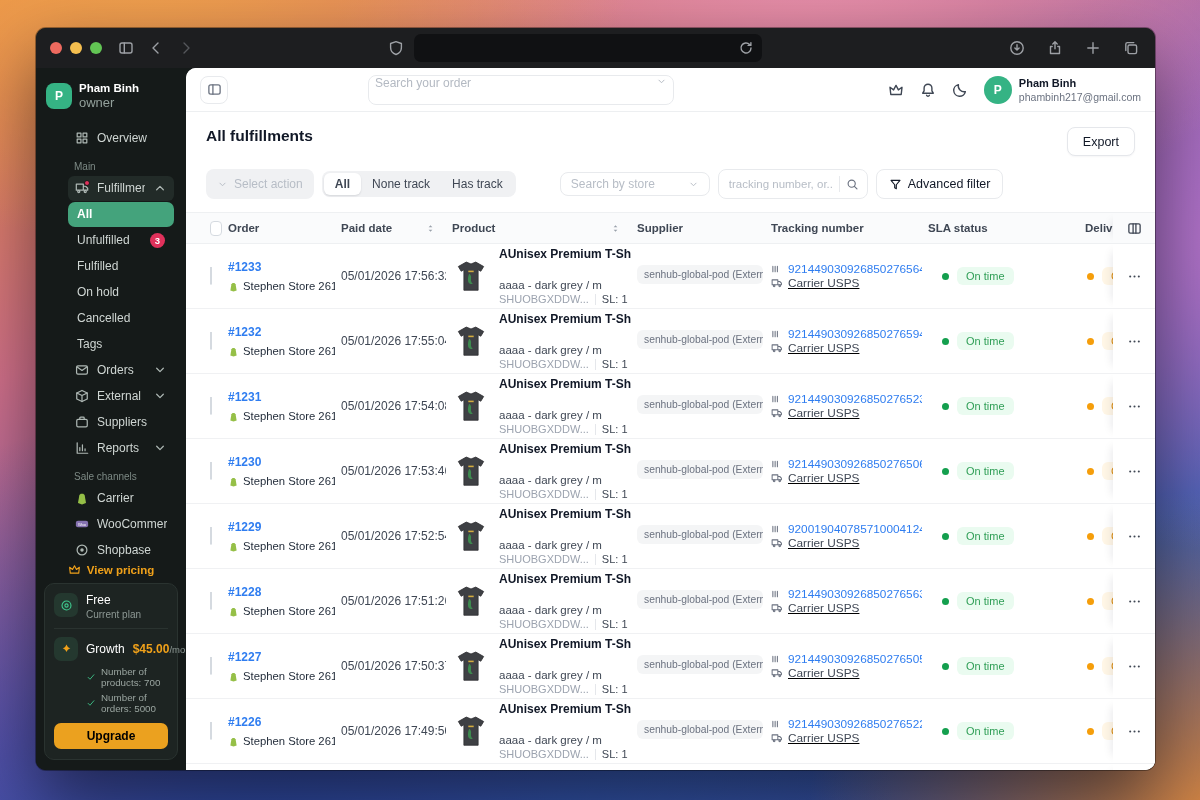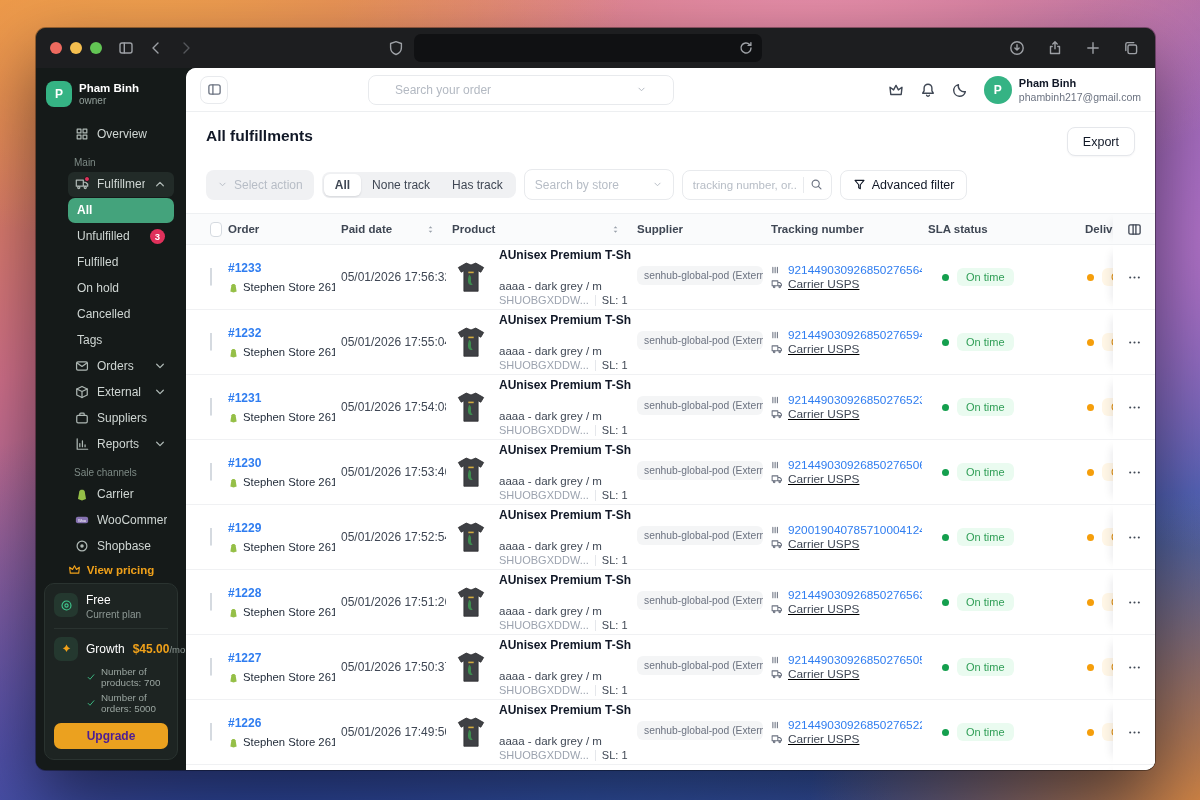--- a/index.html
+++ b/index.html
@@ -29,21 +29,21 @@
   .addr-pill{ width:348px; height:28px; background:#101113; border-radius:7px; display:flex; align-items:center; justify-content:flex-end; padding:0 8px;}
   .chrome-right{ position:absolute; right:16px; top:0; height:40px; display:flex; align-items:center; gap:22px;}
   
   .app{ display:flex; height:702px; background:#151a19;}
   
   .sidebar{ width:150px; background:#151a19; color:#cfd6d3; font-size:12px; display:flex; flex-direction:column; flex-shrink:0;}
   .user-row{ display:flex; align-items:center; gap:7px; padding:13px 10px 10px;}
   .avatar{ width:26px; height:26px; border-radius:8px; background:#35b384; color:#fff; font-weight:bold; font-size:12px; display:flex; align-items:center; justify-content:center; flex-shrink:0;}
   .user-meta{ flex:1; line-height:1.25;}
   .user-name{ color:#fff; font-weight:bold; font-size:11.5px;}
-  .user-role{ color:#93a09b; font-size:10px;}
+  .user-role{ color:#93a09b; font-size:13px;}
   .nav{ flex:1; padding:4px 12px 0; overflow:hidden;margin-left:20px;}
   .sec-label{ font-size:10px; color:#7d8a85; margin:10px 6px 4px;}
   .nav-item{ display:flex; align-items:center; gap:8px; height:25px; padding:0 7px; border-radius:6px; cursor:pointer; position:relative; margin-bottom:1px;}
   .nav-item .lbl{ flex:1; white-space:nowrap; overflow:hidden;}
   .nav-item.parent-open{ background:#222b28;}
   .nav-item .ic{ color:#aeb8b4;}
   .nav-item .ic svg{ width:14px; height:14px;}
   .nav-sub{ height:25px; display:flex; align-items:center; padding:0 9px; border-radius:7px; margin-bottom:1px; cursor:pointer;}
   .nav-sub.active{ background:#44a37c; color:#fff; font-weight:bold;}
   .badge{ margin-left:auto; background:#e0315b; color:#fff; border-radius:50%; width:15px; height:15px; font-size:9.5px; display:flex; align-items:center; justify-content:center; font-weight:bold;}
@@ -56,44 +56,44 @@
   .plan-ic{ width:24px; height:24px; border-radius:7px; background:#24382f; display:flex; align-items:center; justify-content:center; flex-shrink:0;}
   .plan-ic .ic{ color:#3fc98e;} .plan-ic .ic svg{width:13px; height:13px;}
   .plan-ic.gold .ic{ color:#f0a11a;}
   .plan-name{ color:#fff; font-weight:normal; font-size:12px;}
   .plan-sub{ color:#8d9894; font-size:10px; margin-top:2px;}
   .plan-div{ height:1px; background:#2a3330; margin:8px 0;}
   .price{ margin-left:auto; color:#f0a11a; font-weight:bold; font-size:12px;}
   .per{ color:#8d9894; font-weight:normal; font-size:9.5px;}
   .feat{ display:flex; align-items:center; gap:5px; color:#9aa5a0; font-size:9.8px; margin:4px 0 0 32px;}
   .feat .ic{ color:#3fc98e;} .feat .ic svg{ width:10px; height:10px;}
-  .upgrade-btn{ margin-top:9px; width:100%; height:26px; background:#eba11f; border:none; border-radius:7px; color:#4c1d95; font-weight:bold; font-size:12px; cursor:pointer; font-family:inherit;}
+  .upgrade-btn{ margin-top:9px; width:100%; height:26px; background:#eba11f; border:none; border-radius:7px; color:#000000; font-weight:bold; font-size:12px; cursor:pointer; font-family:inherit;}
   
   .main{ flex:1; min-width:0; background:#fff; border-top-left-radius:10px; display:flex; flex-direction:column; position:relative;}
   .app-header{ height:44px; background:#fff; border-bottom:1px solid #edeff1; display:flex; align-items:center; padding:0 14px; border-top-left-radius:10px; flex-shrink:0;}
   .collapse-btn{ width:28px; height:28px; border:1px solid #e8eaed; border-radius:8px; background:#fff; display:flex; align-items:center; justify-content:center; color:#6b7280; cursor:pointer;}
   .collapse-btn svg{ width:15px; height:15px;}
-  .order-search{ margin-left:140px; width:306px; height:30px; border:1px solid #e8eaed; border-radius:8px; display:flex; align-items:center; padding:0 26px; color:#b3b9c2; font-size:12px; background:#fff;}
+  .order-search{ margin-left:140px; width:306px; height:30px; border:1px solid #e8eaed; border-radius:8px; display:flex; align-items:flex-start; padding:0 6px; color:#b3b9c2; font-size:12px; background:#fff;}
   .order-search .chev{ margin-left:auto; color:#b3b9c2;}
   .hdr-right{ margin-left:auto; display:flex; align-items:center; gap:16px;}
   .hdr-right .ic{ color:#3f4754; cursor:pointer;} .hdr-right .ic svg{ width:16px; height:16px;}
   .hdr-user{ display:flex; align-items:center; gap:7px; cursor:pointer;}
   .hdr-user .avatar{ width:28px; height:28px; border-radius:50%;}
   .hdr-user-name{ font-size:11px; font-weight:bold; color:#111827; line-height:1.3;}
   .hdr-user-mail{ font-size:10.5px; color:#6b7280;}
   .page-head{ display:flex; padding:15px 20px 13px; flex-shrink:0;}
   .page-title{ font-size:15.5px; font-weight:bold; color:#111827;}
   .export-btn{ margin-left:auto; height:29px; padding:0 15px; background:#fff; border:1px solid #e5e7eb; border-radius:8px; font-size:12.5px; color:#111827; cursor:pointer; font-family:inherit; box-shadow:0 1px 2px rgba(16,24,40,.04);}
   .filter-bar{ display:flex; align-items:center; gap:8px; padding:0 20px 13px; flex-shrink:0;}
   .sel-action{ height:30px; background:#f0f1f3; border-radius:8px; display:flex; align-items:center; gap:6px; padding:0 11px; color:#b7bdc6; font-size:12px; cursor:default;}
   .sel-action .chev{color:#b7bdc6;}
   .seg{ background:#f0f1f3; border-radius:8px; padding:2px; display:flex; }
   .seg-btn{ padding:4px 11px; font-size:12px; color:#3f4754; border-radius:6px; cursor:pointer; white-space:nowrap;}
   .seg-btn.active{ background:#fff; font-weight:bold; box-shadow:0 1px 2px rgba(16,24,40,.12);}
-  .store-sel{ width:150px; height:31px; border:1px solid #e8eaed; border-radius:8px; display:flex; align-items:center; padding:0 10px; color:#b7bdc6; font-size:12px; background:#fff;}
+  .store-sel{ width:150px; height:24px; border:1px solid #e8eaed; border-radius:8px; display:flex; align-items:center; padding:0 10px; color:#b7bdc6; font-size:12px; background:#fff;margin-left:36px;}
   .store-sel .chev{ margin-left:auto; color:#b7bdc6;}
   .trk-input{ width:150px; height:30px; border:1px solid #e8eaed; border-radius:8px; display:flex; align-items:center; padding:0 8px 0 10px; color:#b7bdc6; font-size:11.5px; background:#fff; gap:6px;}
   .trk-input .ph{ flex:1; white-space:nowrap; overflow:hidden;}
   .trk-div{ width:1px; height:16px; background:#e8eaed;}
   .trk-input .ic{ color:#6b7280;} .trk-input .ic svg{ width:13px; height:13px;}
   .adv-btn{ height:30px; background:#fff; border:1px solid #e8eaed; border-radius:8px; display:flex; align-items:center; gap:6px; padding:0 12px; font-size:12.5px; color:#111827; cursor:pointer;}
   .adv-btn .ic svg{ width:13px; height:13px;}
   
   .table{ flex:1; position:relative; overflow:hidden;}
   .thead, .trow{ display:grid; grid-template-columns:36px 113px 111px 185px 134px 157px 157px 130px; align-items:center; position:relative;}

